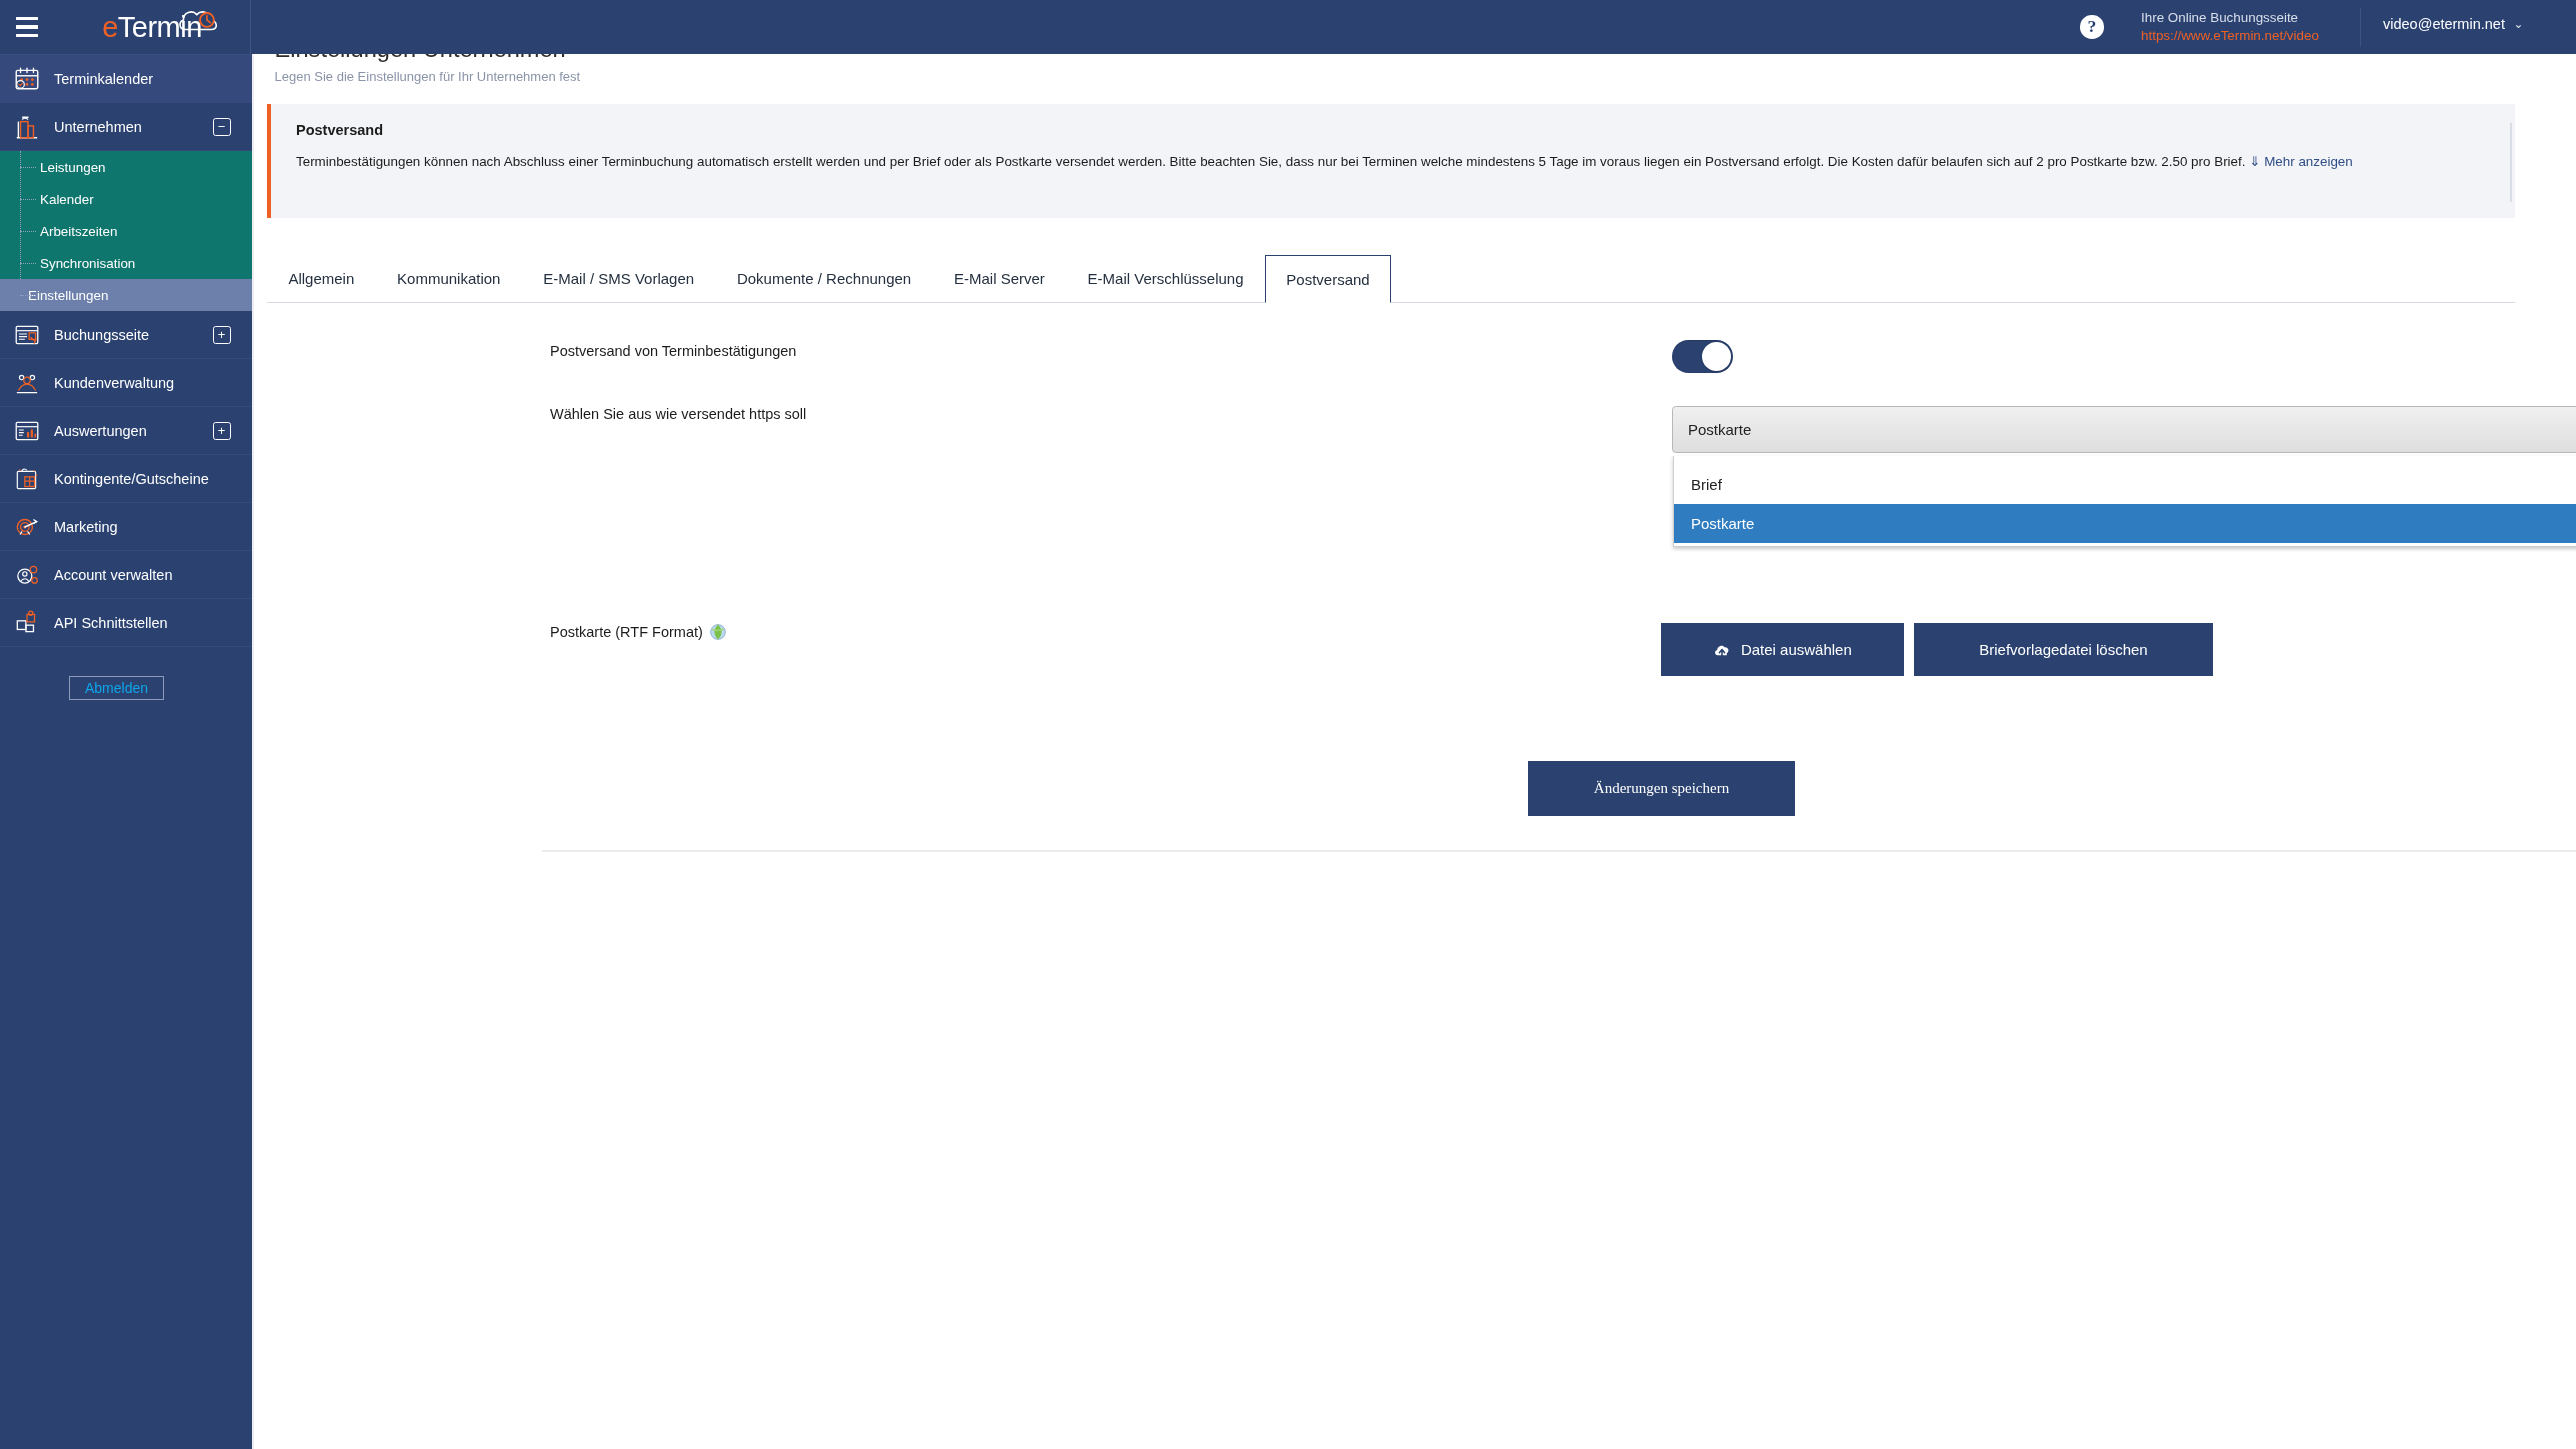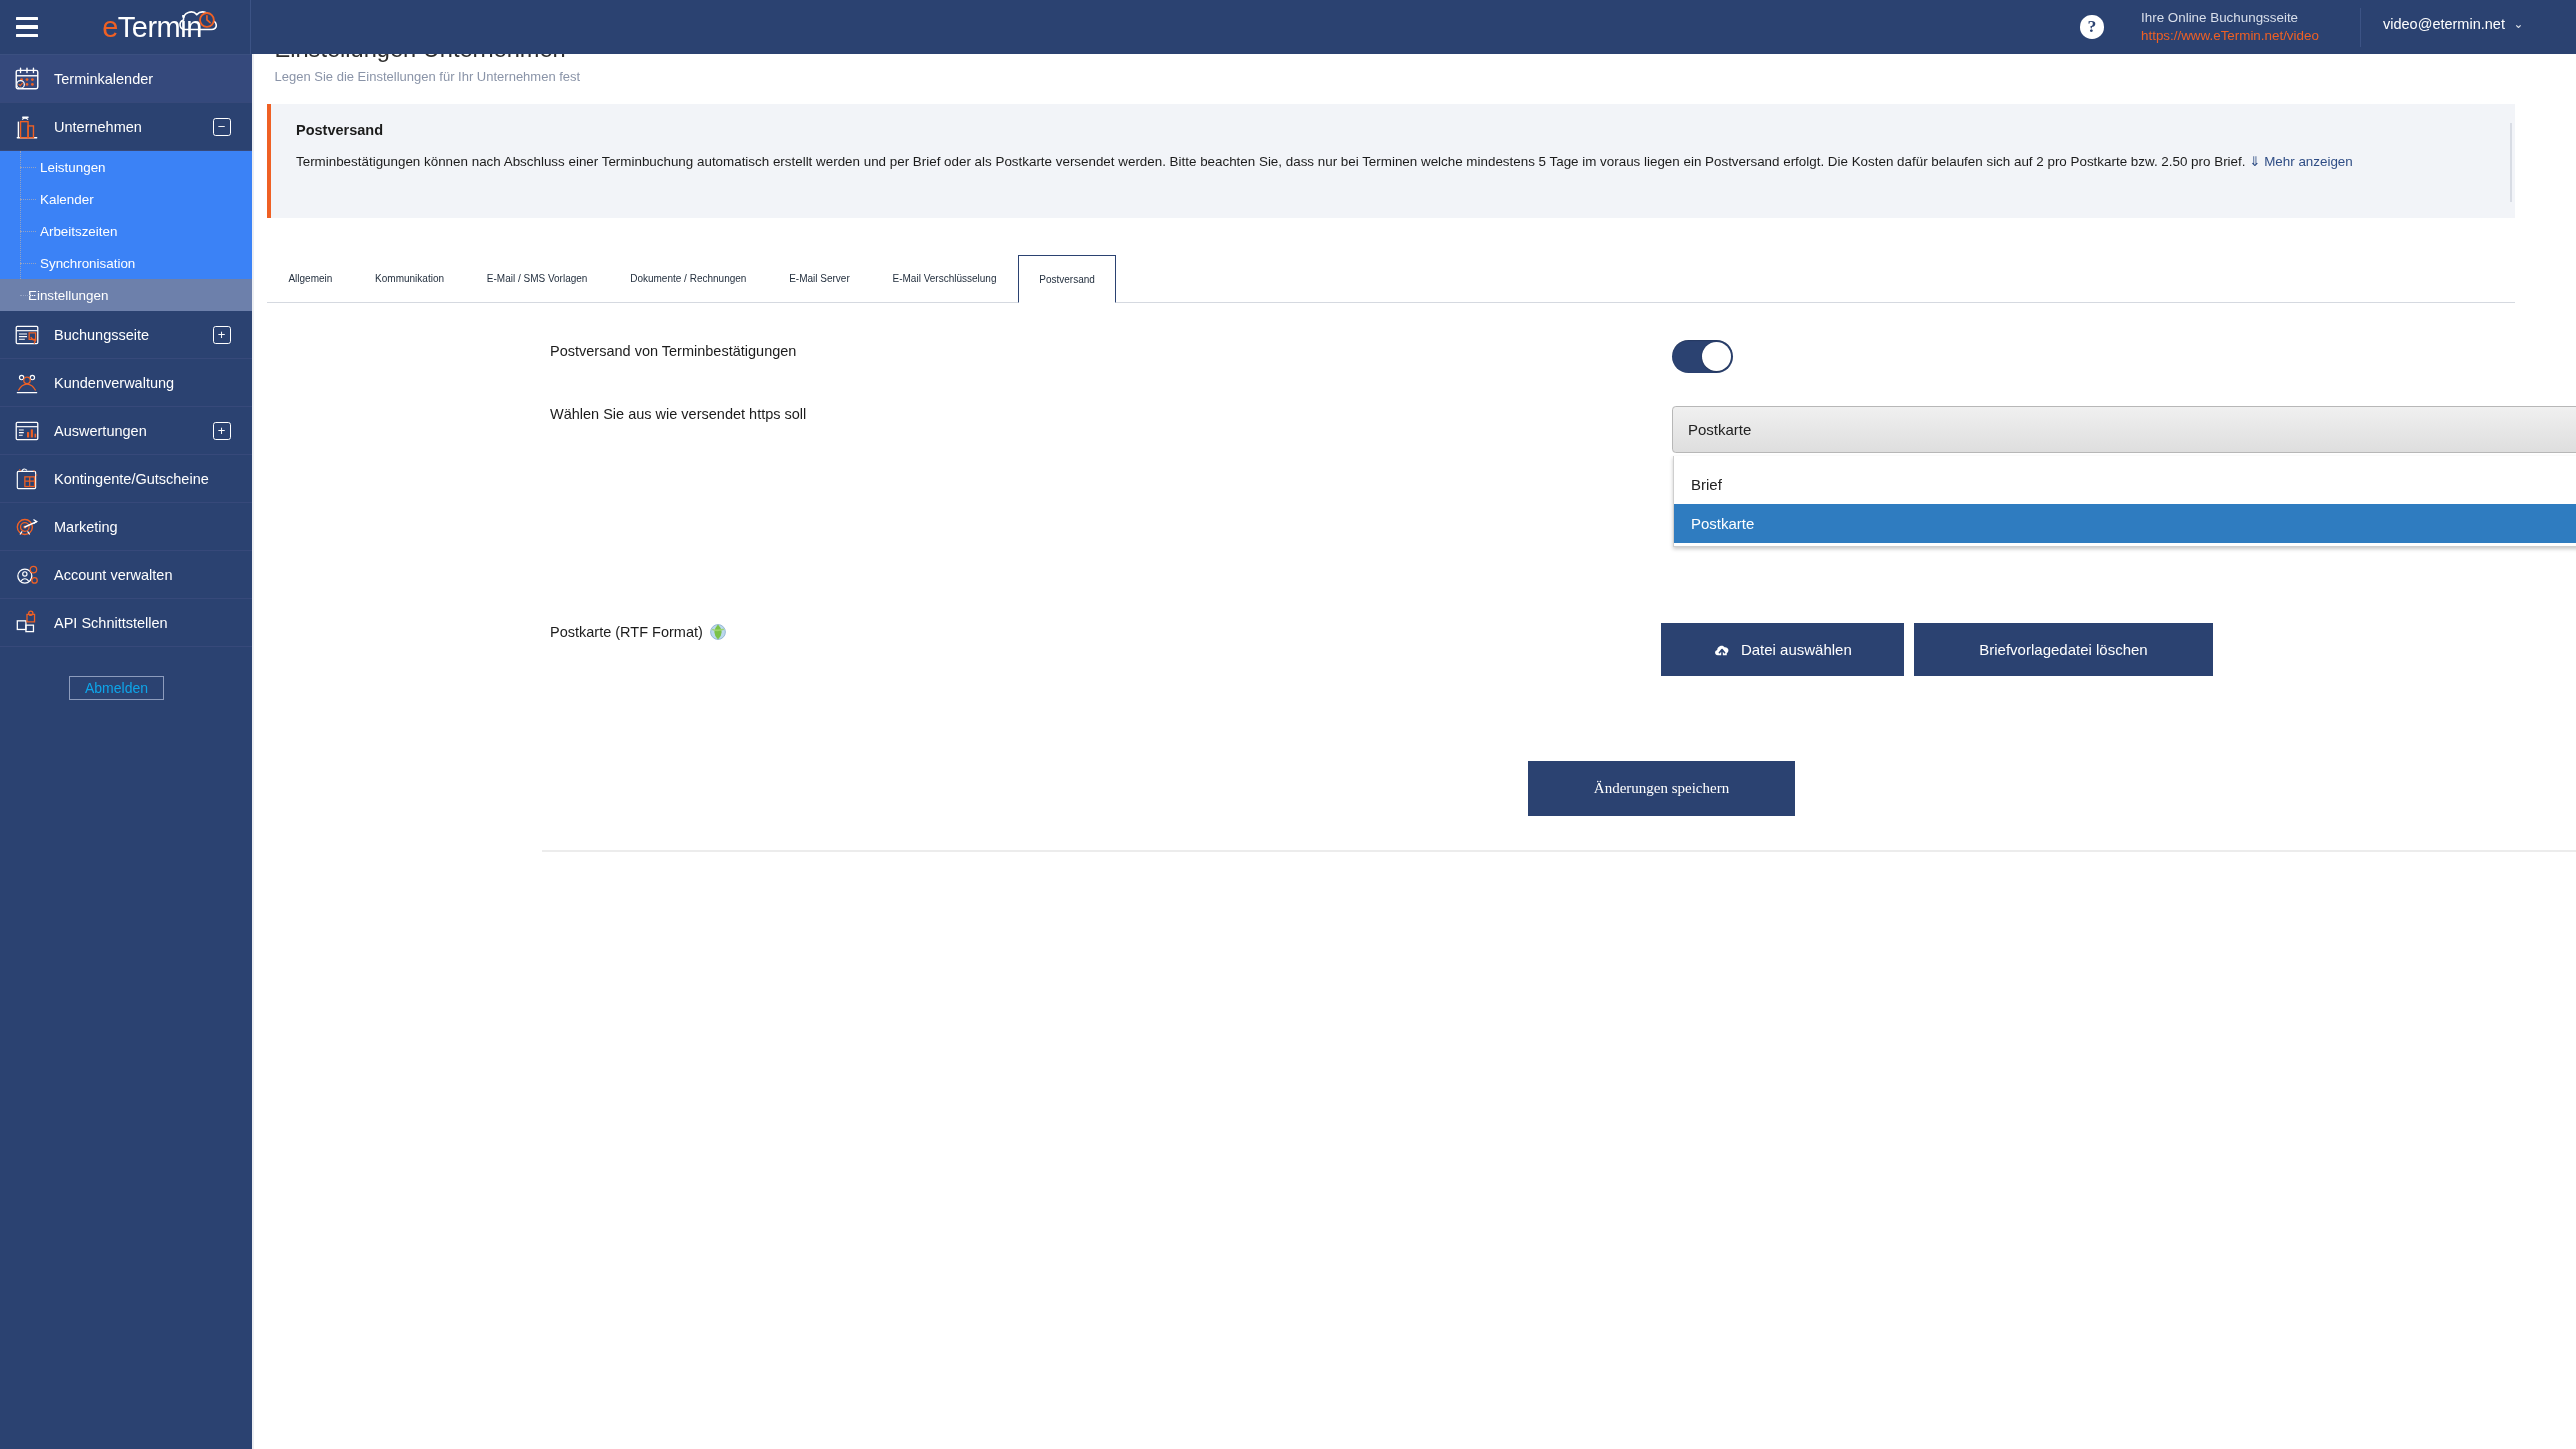--- a/index.html
+++ b/index.html
@@ -76,21 +76,21 @@
     flex: 0 0 54px;
   }
   .nav-item .nav-label { flex: 1; }
   .nav-item .nav-toggle {
     width: 18px; height: 18px; border: 1.1px solid #ffffff; border-radius: 2.7px;
     display: flex; align-items: center; justify-content: center;
     font-size: 13px; line-height: 1; margin-right: 21.5px; color:#fff;
   }
   .nav-item.active { background: #35497c; }
 
-  .subnav { background: #3b82f6; position: relative; }
+  .subnav { background: #0f766e; position: relative; }
   .subnav::before {
     content: ""; position: absolute; left: 20.4px; top: 0; bottom: 11.8px;
     border-left: 1.1px dotted #93a2c4;
   }
   .sub-item {
     height: 32px; display: flex; align-items: center;
     padding-left: 40px; font-size: 13.4px; color: #ffffff; cursor: pointer;
     position: relative;
   }
   .sub-item::before {
@@ -128,21 +128,21 @@
   #alert-rail { position: absolute; top: 123px; left: 2258px; width: 1.6px; height: 79px; background: #d8dce4; }
 
   
   #tabs {
     position: absolute; top: 255px; left: 15px;
     width: 2248px; height: 48px;
     border-bottom: 1.1px solid #d5d9e0;
     display: flex; align-items: flex-end;
   }
   .tab {
-    font-size: 10px; color: #24303f; padding: 0 20.4px; height: 48px;
+    font-size: 15px; color: #24303f; padding: 0 20.4px; height: 48px;
     display: flex; align-items: center; cursor: pointer;
     background: transparent; border: 1.1px solid transparent;
   }
   .tab.active {
     border: 1.1px solid #2b4271; border-bottom: 1.1px solid #ffffff;
     margin-bottom: -1.1px; background: #fff; color:#24303f;
   }
 
   
   .row-label { position: absolute; font-size: 14.5px; color: #1c1c1c; }

